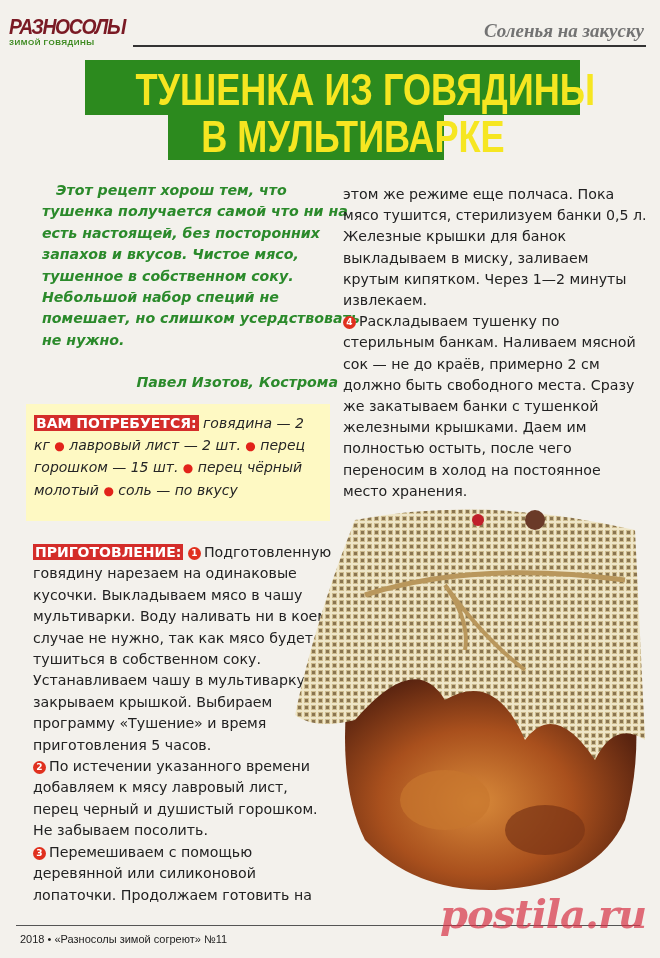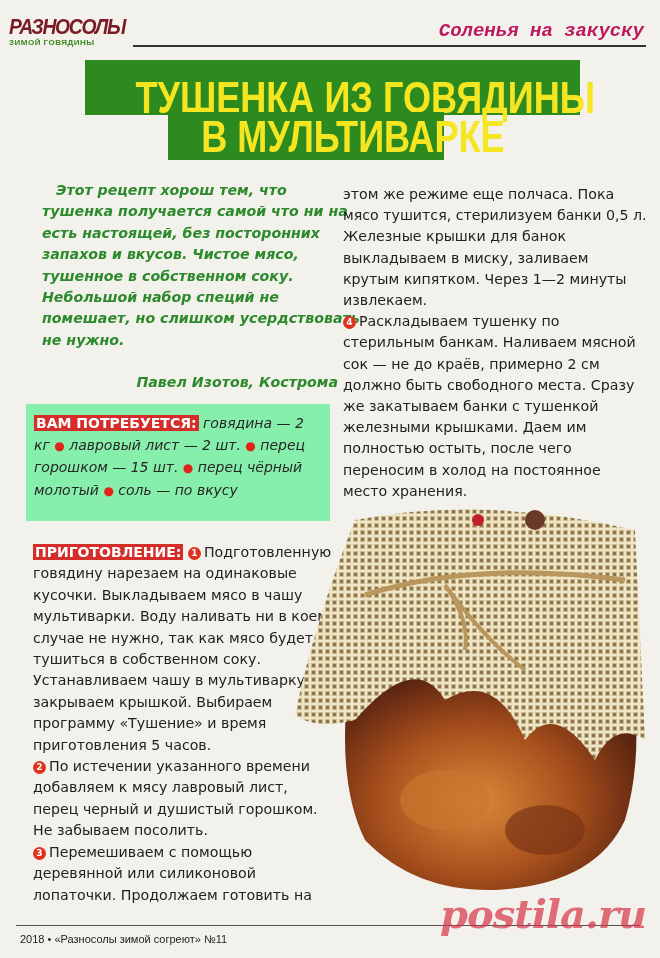--- a/index.html
+++ b/index.html
@@ -18,53 +18,53 @@
       font-family: "Liberation Sans", sans-serif; font-weight: bold; font-style: italic;
       color: #7a1a24; font-size: 22px; letter-spacing: -1.5px; line-height: 22px;
       transform: scaleX(0.88); transform-origin: left;
     }
     .brand-sub {
       font-family: "Liberation Sans", sans-serif; font-weight: bold;
       color: #3c8a20; font-size: 8px; letter-spacing: 0.5px; line-height: 10px;
     }
     .section-title {
       position: absolute; right: 16px; top: 20px;
-      font-family: Liberation Mono, monospace; font-style: italic; font-weight: bold;
-      color: #be185d; font-size: 19px;
+      font-family: Liberation Serif, serif; font-style: italic; font-weight: bold;
+      color: #737373; font-size: 19px;
     }
     .header-rule {
       position: absolute; left: 133px; right: 14px; top: 45px; height: 2px; background: #333;
     }
 
     
     .title-line {
       position: absolute; background: #2c8a1e; color: #f6e621;
       font-family: "Liberation Sans", sans-serif; font-weight: bold;
       font-size: 44px; line-height: 50px; text-align: center;
       letter-spacing: 0px; white-space: nowrap;
     }
-    .title-1 { left: 85px; top: 60px; width: 495px; height: 55px; padding-top: 13px; }
+    .title-1 { left: 85px; top: 60px; width: 495px; height: 55px; padding-top: 5px; }
     .title-2 { left: 168px; top: 112px; width: 276px; height: 48px; }
     .title-line span { display: inline-block; transform: scaleX(0.82); transform-origin: center; }
 
     
     .intro {
       position: absolute; left: 22px; top: 180px; width: 318px;
       color: #2b8a2b; font-family: "DejaVu Sans", sans-serif; font-style: italic; font-weight: bold;
       font-size: 14.2px; line-height: 21.4px; text-indent: 14px; margin-left: 20px;
     }
     .author {
       position: absolute; right: 322px; top: 374px;
       color: #2b8a2b; font-style: italic; font-weight: bold; font-size: 14.2px;
     }
 
     
     .ingredients {
       position: absolute; left: 26px; top: 404px; width: 304px; height: 117px;
-      background: #86efac; padding: 9px 20px 0 8px;
+      background: #fef9c3; padding: 9px 20px 0 8px;
       font-style: italic; font-size: 14px; line-height: 21.6px; color: #262626;
     }
     .label-red {
       background: #d42d2a; color: #fff; font-style: normal; font-weight: bold;
       font-family: "DejaVu Sans", sans-serif; padding: 0 2px; font-size: 14px;
     }
     .dot { color: #e2231a; font-style: normal; font-size: 12px; }
 
     
     .col1 {

